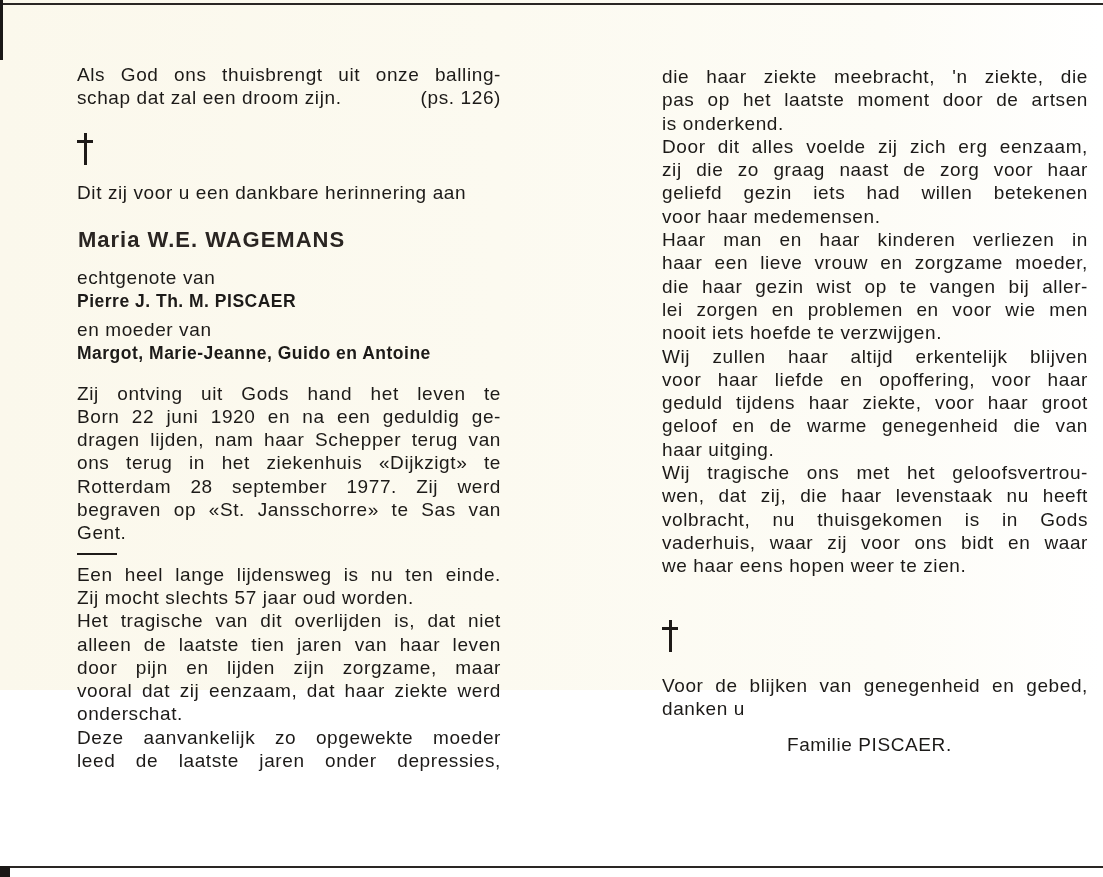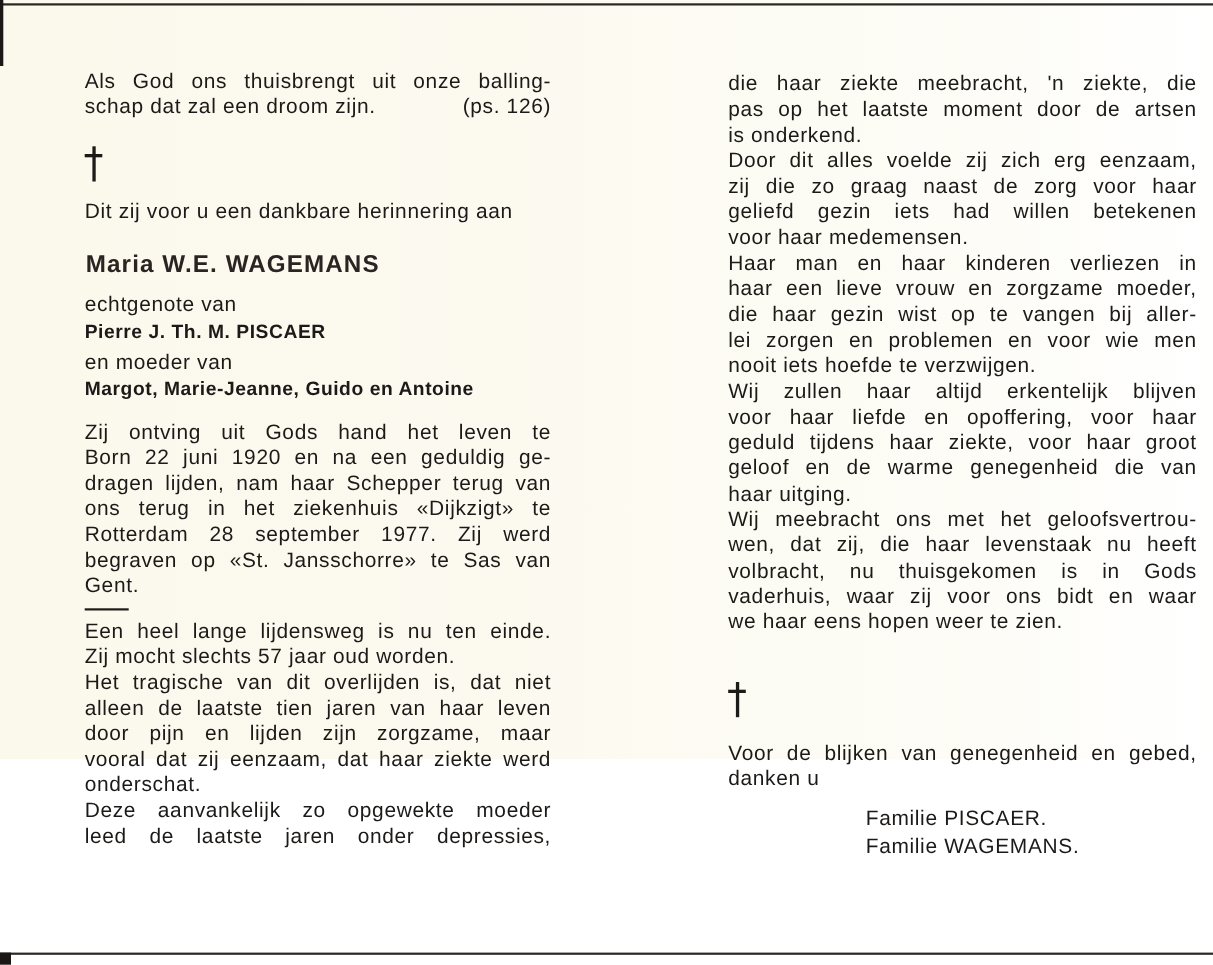--- a/index.html
+++ b/index.html
@@ -222,21 +222,21 @@
       <span class="line last">nooit iets hoefde te verzwijgen.</span>
     </div>
     <div>
       <span class="line">Wij zullen haar altijd erkentelijk blijven</span>
       <span class="line">voor haar liefde en opoffering, voor haar</span>
       <span class="line">geduld tijdens haar ziekte, voor haar groot</span>
       <span class="line">geloof en de warme genegenheid die van</span>
       <span class="line last">haar uitging.</span>
     </div>
     <div>
-      <span class="line">Wij meebracht ons met het geloofsvertrou-</span>
+      <span class="line">Wij tragische ons met het geloofsvertrou-</span>
       <span class="line">wen, dat zij, die haar levenstaak nu heeft</span>
       <span class="line">volbracht, nu thuisgekomen is in Gods</span>
       <span class="line">vaderhuis, waar zij voor ons bidt en waar</span>
       <span class="line last">we haar eens hopen weer te zien.</span>
     </div>
 
     <div style="height:42px"></div>
     <div class="cross">
       <span class="v"></span>
         <span class="h"></span>
@@ -244,16 +244,15 @@
     <div style="height:22px"></div>
 
     <div>
       <span class="line">Voor de blijken van genegenheid en gebed,</span>
       <span class="line last">danken u</span>
     </div>
 
     <div style="height:12px"></div>
     <div>
       <div class="signature">Familie PISCAER.</div>
-      <div class="signature">Familie WAGEMANS.</div>
     </div>
   </div>
 </div>
 
 </body></html>

